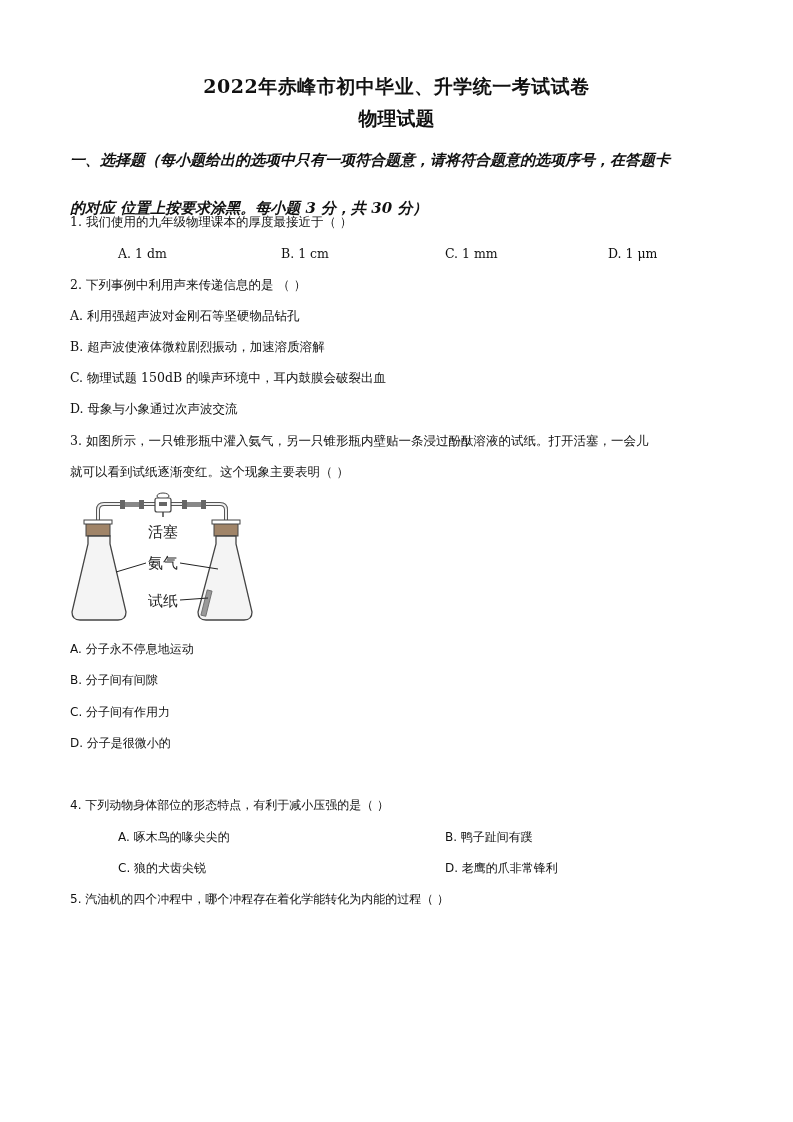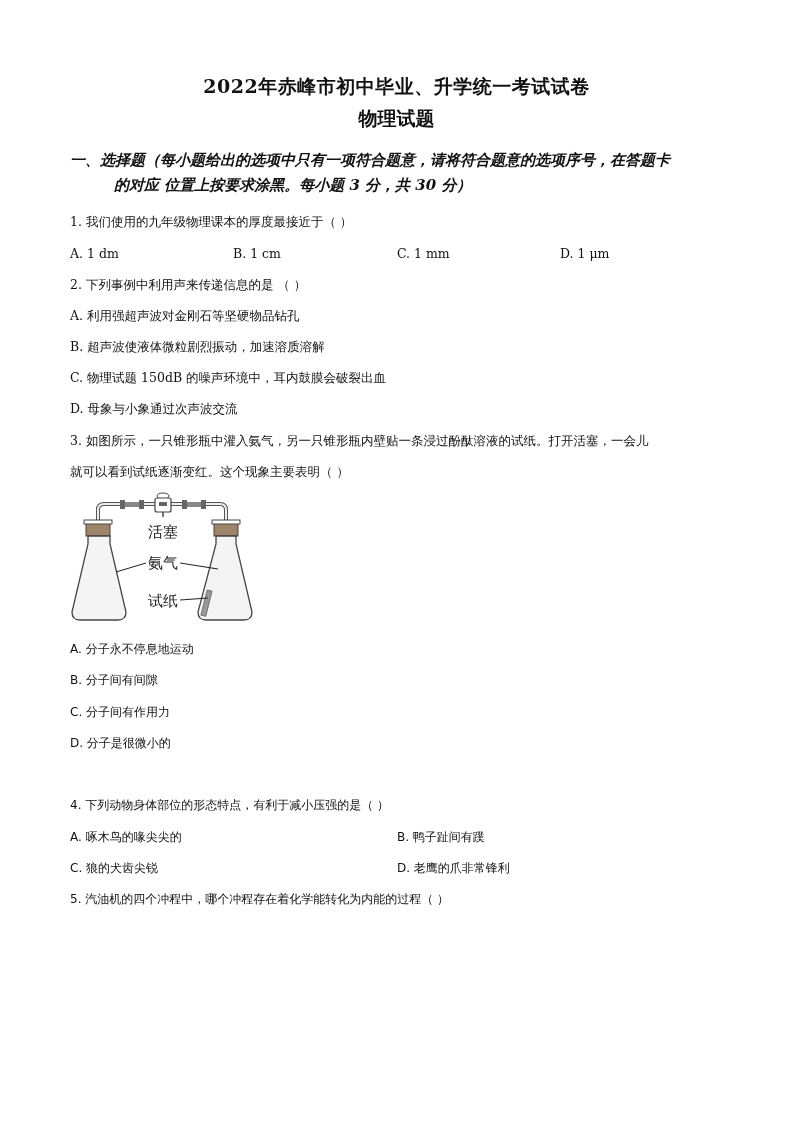--- a/index.html
+++ b/index.html
@@ -4,23 +4,23 @@
 <style>
   html, body { margin: 0; padding: 0; background: #ffffff; }
   body { width: 793px; height: 1122px; position: relative; overflow: hidden;
          font-family: "DejaVu Serif", "Liberation Serif", serif; color: #111; }
   .page { position: absolute; left: 0; top: 0; width: 793px; height: 1020px; }
   .title { position: absolute; left: 0; width: 793px; text-align: center; font-weight: bold; }
   .t1 { top: 74px; font-size: 19px; letter-spacing: 0.5px; }
   .t2 { top: 106px; font-size: 19px; }
   .sec { position: absolute; left: 70px; width: 660px; font-weight: bold; font-size: 15px; line-height: 32px; font-style: italic; }
   .sec1 { top: 144px; }
-  .sec2 { top: 169px; margin-left: 44px; }
+  .sec2 { top: 192px; }
   .line { position: absolute; left: 70px; font-size: 12.5px; line-height: 18px; white-space: nowrap; }
-  .opt4 { position: absolute; font-size: 12.5px; line-height: 18px; white-space: nowrap; }
+  .opt4 { position: absolute; font-size: 12.5px; line-height: 18px; white-space: nowrap; margin-left: 48px; }
   .mono { font-family: "DejaVu Sans", "Liberation Sans", sans-serif; font-size: 12px; }
   .fig { position: absolute; left: 68px; top: 490px; width: 190px; height: 140px; }
   .fig svg { width: 190px; height: 140px; }
   .fig-label { font-family: "DejaVu Sans", sans-serif; font-size: 15px; fill: #222; }
 </style>
 </head>
 <body>
 
 <div class="page">
 

